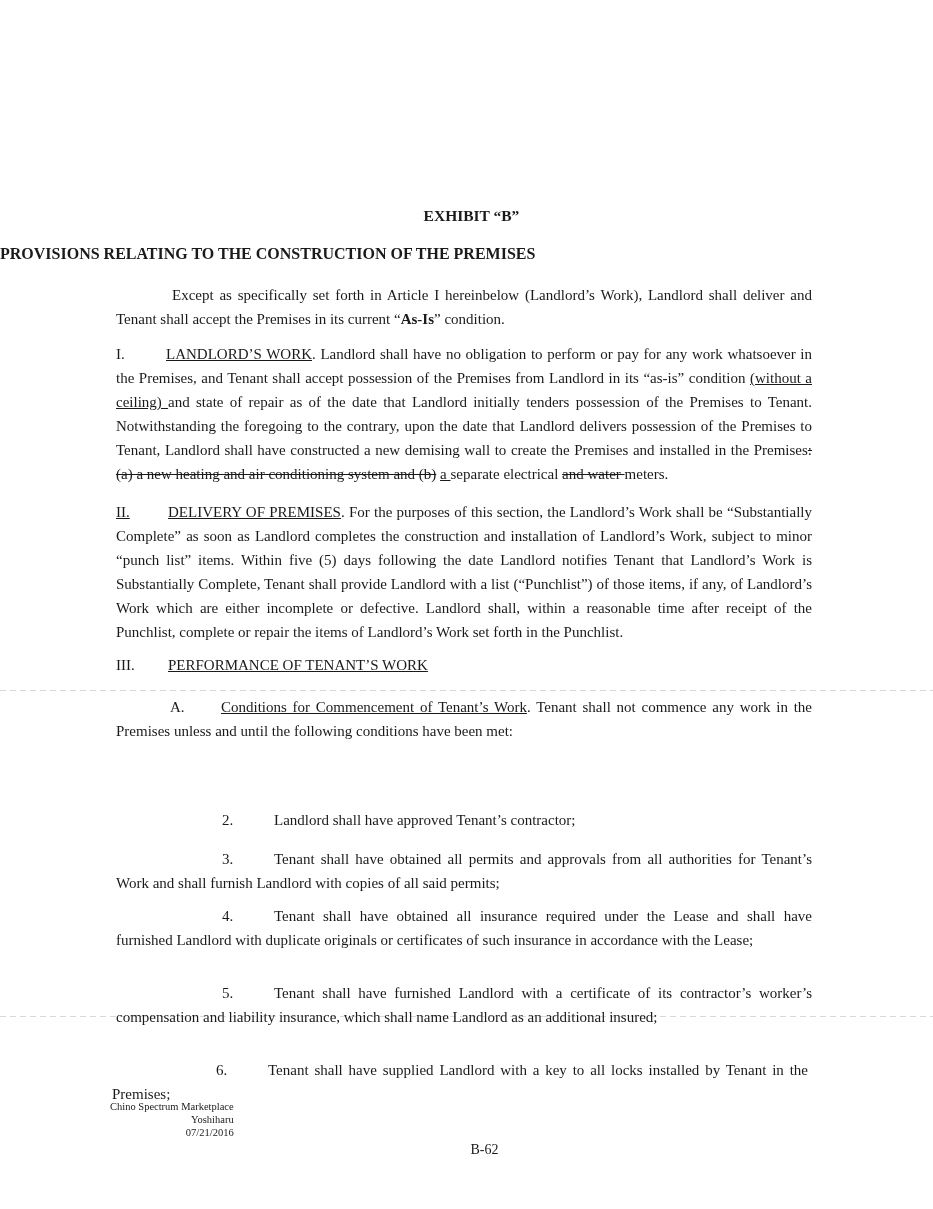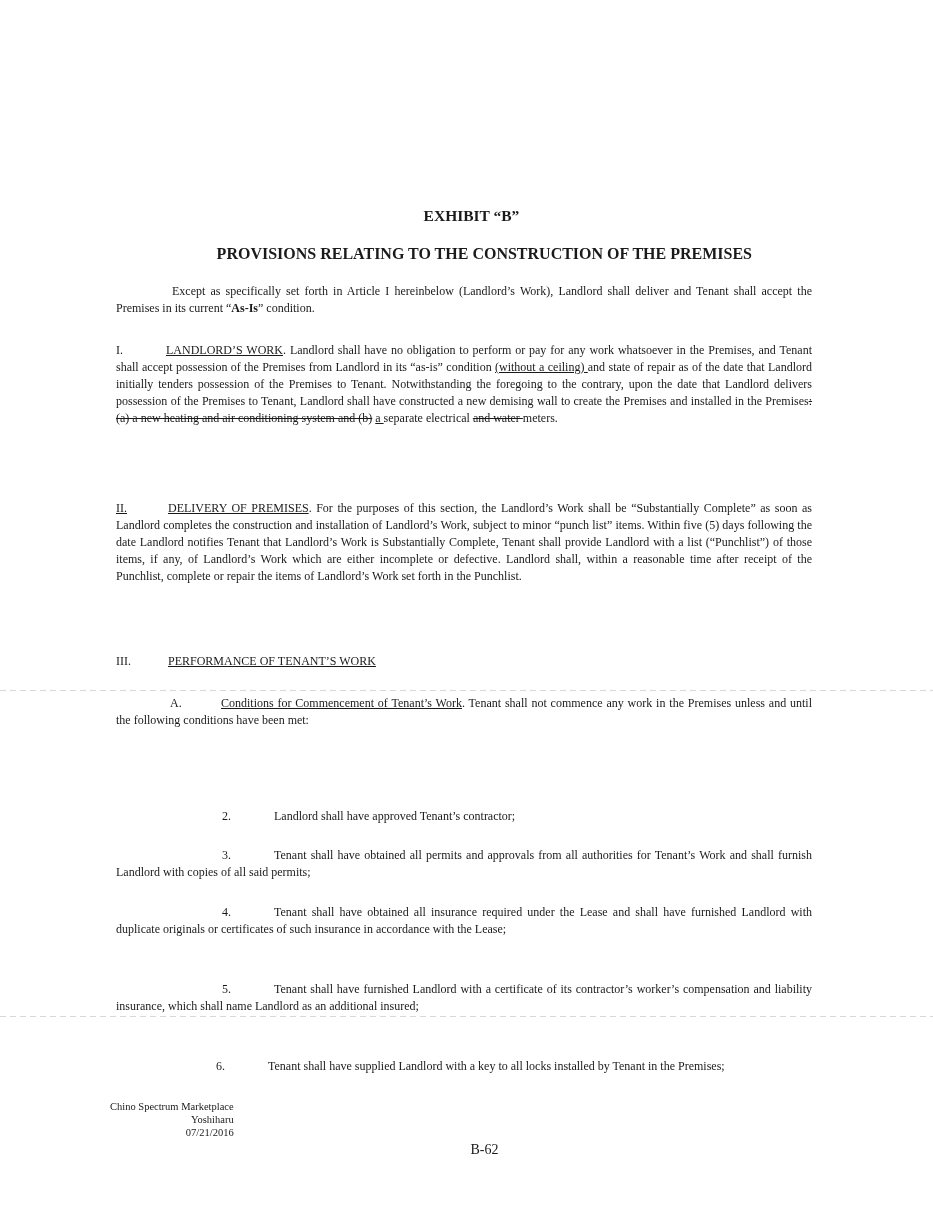--- a/index.html
+++ b/index.html
@@ -1,23 +1,23 @@
 <!DOCTYPE html>
 <html><head>
 <meta charset="utf-8">
 <style>
   html, body { margin: 0; padding: 0; }
   body {
     width: 933px; height: 1209px; background: #ffffff; position: relative;
     font-family: "Liberation Serif", serif; color: #1a1a1a; overflow: hidden;
   }
   .page { position: absolute; left: 0; top: 0; width: 933px; height: 1209px; }
-  .blk { position: absolute; left: 116px; width: 696px; font-size: 12px; line-height: 17px; text-align: justify; }
+  .blk { position: absolute; left: 116px; width: 696px; font-size: 15px; line-height: 24px; text-align: justify; }
   .title1 { position: absolute; left: 0; width: 933px; top: 207px; font-size: 15.5px; text-align: center; font-weight: bold; padding-left: 5px; }
-  .title2 { position: absolute; left: 0; width: 752px; top: 245px; font-size: 16px; text-align: right; font-weight: bold; padding-left: 0px; }
+  .title2 { position: absolute; left: 0; width: 752px; top: 245px; font-size: 16px; text-align: left; font-weight: bold; padding-left: 0px; }
   u { text-decoration: underline; }
   s { text-decoration: line-through; margin-top: 12px; }
   .footer-meta { position: absolute; left: 110px; top: 1100px; font-size: 10.5px; line-height: 13px; text-align: right; }
   .pagenum { position: absolute; left: 0; width: 933px; top: 1142px; text-align: center; font-size: 14px; padding-left: 18px; }
   .scanline { position: absolute; left: 0; width: 933px; height: 1px; background: repeating-linear-gradient(90deg, #d8d8d8 0 6px, transparent 6px 10px); }
   .num { display: inline-block; width: 50px; }
   .numII { display: inline-block; width: 52px; text-decoration: underline; }
   .numIII { display: inline-block; width: 52px; }
 </style>
 </head>

